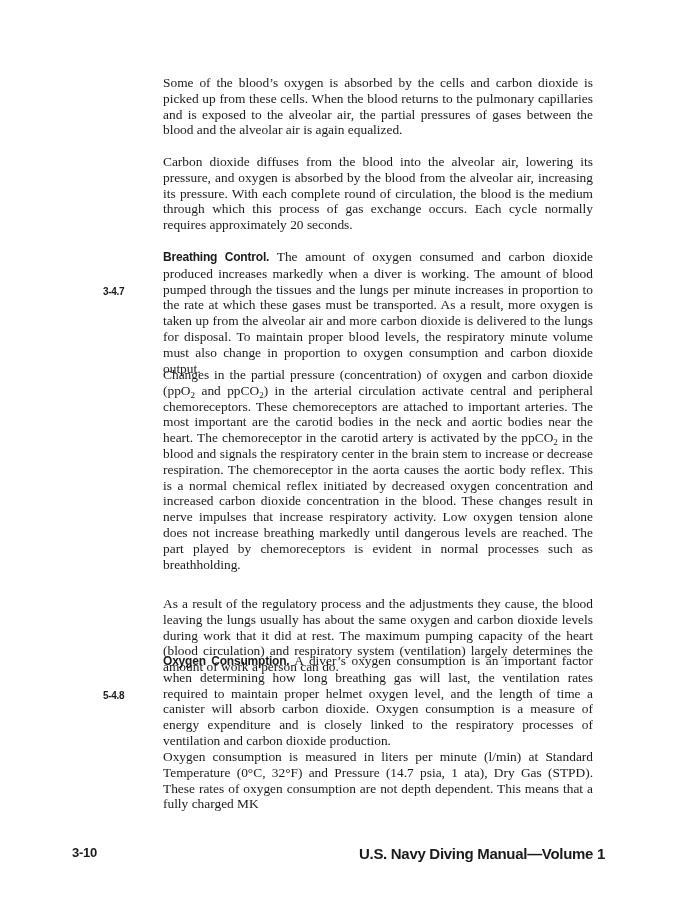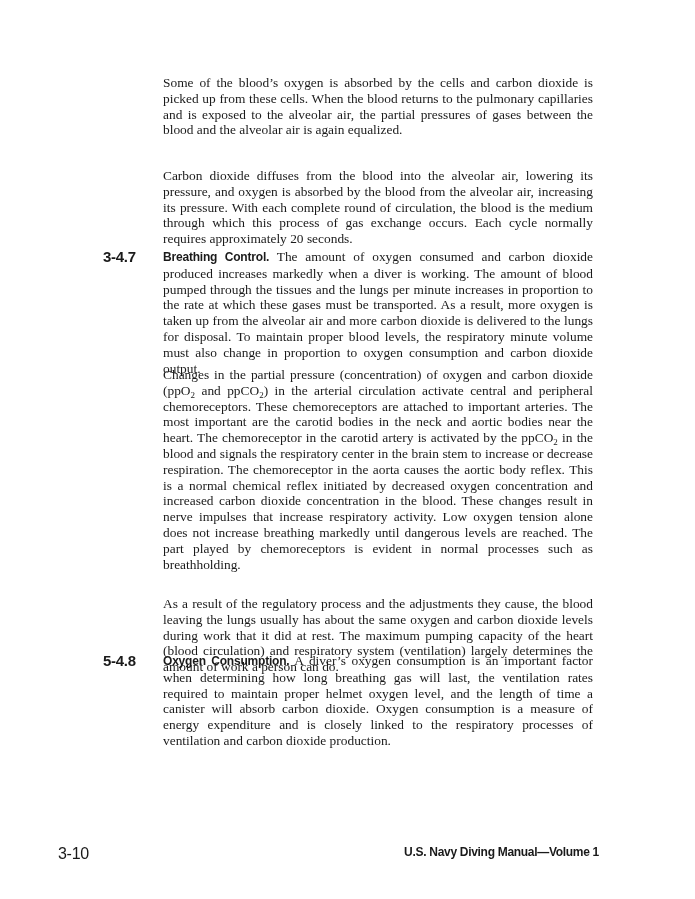--- a/index.html
+++ b/index.html
@@ -1,44 +1,45 @@
 <!DOCTYPE html>
 <html><head>
 <meta charset="utf-8">
 <style>
   html, body { margin: 0; padding: 0; background: #ffffff; }
   body { width: 695px; height: 899px; position: relative; overflow: hidden; color: #1a1a1a; }
   .page { position: absolute; left: 0; top: 0; width: 695px; height: 899px; }
   .block { position: absolute; left: 163px; width: 430px; font-family: "Liberation Serif", serif; font-size: 13.4px; line-height: 15.8px; text-align: justify; margin: 0; }
-  .secnum { position: absolute; left: 103px; font-family: "Liberation Sans", sans-serif; font-weight: bold; font-size: 15px; line-height: 15.8px; letter-spacing: -0.3px; }
+  .secnum { position: absolute; left: 103px; font-family: "Liberation Sans", sans-serif; font-weight: bold; font-size: 10px; line-height: 15.8px; letter-spacing: -0.3px; margin-top: 35px; }
   .heading { font-family: "Liberation Sans", sans-serif; font-weight: bold; font-size: 12px; letter-spacing: -0.2px; margin-top: 20px; }
   sub { font-size: 9px; vertical-align: -3px; line-height: 0; }
-  .footer-left { position: absolute; left: 58px; top: 845px; font-family: "Liberation Sans", sans-serif; font-weight: normal; font-size: 16px; letter-spacing: -0.3px; }
-  .footer-right { position: absolute; right: 96px; top: 845px; font-family: "Liberation Sans", sans-serif; font-weight: bold; font-size: 12px; letter-spacing: -0.3px; }
+  .footer-left { position: absolute; left: 72px; top: 845px; font-family: "Liberation Sans", sans-serif; font-weight: bold; font-size: 13px; letter-spacing: -0.3px; }
+  .footer-right { position: absolute; right: 90px; top: 845px; font-family: "Liberation Sans", sans-serif; font-weight: bold; font-size: 15px; letter-spacing: -0.3px; }
 </style>
 </head>
 <body>
 
 <div class="page">
 
   <p class="block" style="top:75px;">Some of the blood’s oxygen is absorbed by the cells and carbon dioxide is picked up from these cells. When the blood returns to the pulmonary capillaries and is exposed to the alveolar air, the partial pressures of gases between the blood and the alveolar air is again equalized.</p>
 
-  <p class="block" style="top:154px;margin-top:14px;">Carbon dioxide diffuses from the blood into the alveolar air, lowering its pressure, and oxygen is absorbed by the blood from the alveolar air, increasing its pressure. With each complete round of circulation, the blood is the medium through which this process of gas exchange occurs. Each cycle normally requires approximately 20 seconds.</p>
+  <p class="block" style="top:154px;">Carbon dioxide diffuses from the blood into the alveolar air, lowering its pressure, and oxygen is absorbed by the blood from the alveolar air, increasing its pressure. With each complete round of circulation, the blood is the medium through which this process of gas exchange occurs. Each cycle normally requires approximately 20 seconds.</p>
 
   <div class="secnum" style="top:249px;">3-4.7</div>
   <p class="block" style="top:249px;">
     <span class="heading">Breathing Control.</span><span> The amount of oxygen consumed and carbon dioxide produced increases markedly when a diver is working. The amount of blood pumped through the tissues and the lungs per minute increases in proportion to the rate at which these gases must be transported. As a result, more oxygen is taken up from the alveolar air and more carbon dioxide is delivered to the lungs for disposal. To maintain proper blood levels, the respiratory minute volume must also change in proportion to oxygen consumption and carbon dioxide output.</span>
   </p>
 
   <p class="block" style="top:367px;"><span>Changes in the partial pressure (concentration) of oxygen and carbon dioxide (ppO</span><sub>2</sub><span> and ppCO</span><sub>2</sub><span>) in the arterial circulation activate central and peripheral chemoreceptors. These chemoreceptors are attached to important arteries. The most important are the carotid bodies in the neck and aortic bodies near the heart. The chemoreceptor in the carotid artery is activated by the ppCO</span><sub>2</sub><span> in the blood and signals the respiratory center in the brain stem to increase or decrease respiration. The chemoreceptor in the aorta causes the aortic body reflex. This is a normal chemical reflex initiated by decreased oxygen concentration and increased carbon dioxide concentration in the blood. These changes result in nerve impulses that increase respiratory activity. Low oxygen tension alone does not increase breathing markedly until dangerous levels are reached. The part played by chemoreceptors is evident in normal processes such as breathholding.</span></p>
 
   <p class="block" style="top:596px;">As a result of the regulatory process and the adjustments they cause, the blood leaving the lungs usually has about the same oxygen and carbon dioxide levels during work that it did at rest. The maximum pumping capacity of the heart (blood circulation) and respiratory system (ventilation) largely determines the amount of work a person can do.</p>
 
   <div class="secnum" style="top:653px;">5-4.8</div>
   <p class="block" style="top:653px;">
     <span class="heading">Oxygen Consumption.</span><span> A diver’s oxygen consumption is an important factor when determining how long breathing gas will last, the ventilation rates required to maintain proper helmet oxygen level, and the length of time a canister will absorb carbon dioxide. Oxygen consumption is a measure of energy expenditure and is closely linked to the respiratory processes of ventilation and carbon dioxide production.</span>
   </p>
 
+  <p class="block" style="top:749px;">Oxygen consumption is measured in liters per minute (l/min) at Standard Temperature (0°C, 32°F) and Pressure (14.7 psia, 1 ata), Dry Gas (STPD). These rates of oxygen consumption are not depth dependent. This means that a fully charged MK</p>
 
   <div class="footer-left">3-10</div>
   <div class="footer-right">U.S. Navy Diving Manual—Volume 1</div>
 
 </div>
 
 </body></html>

